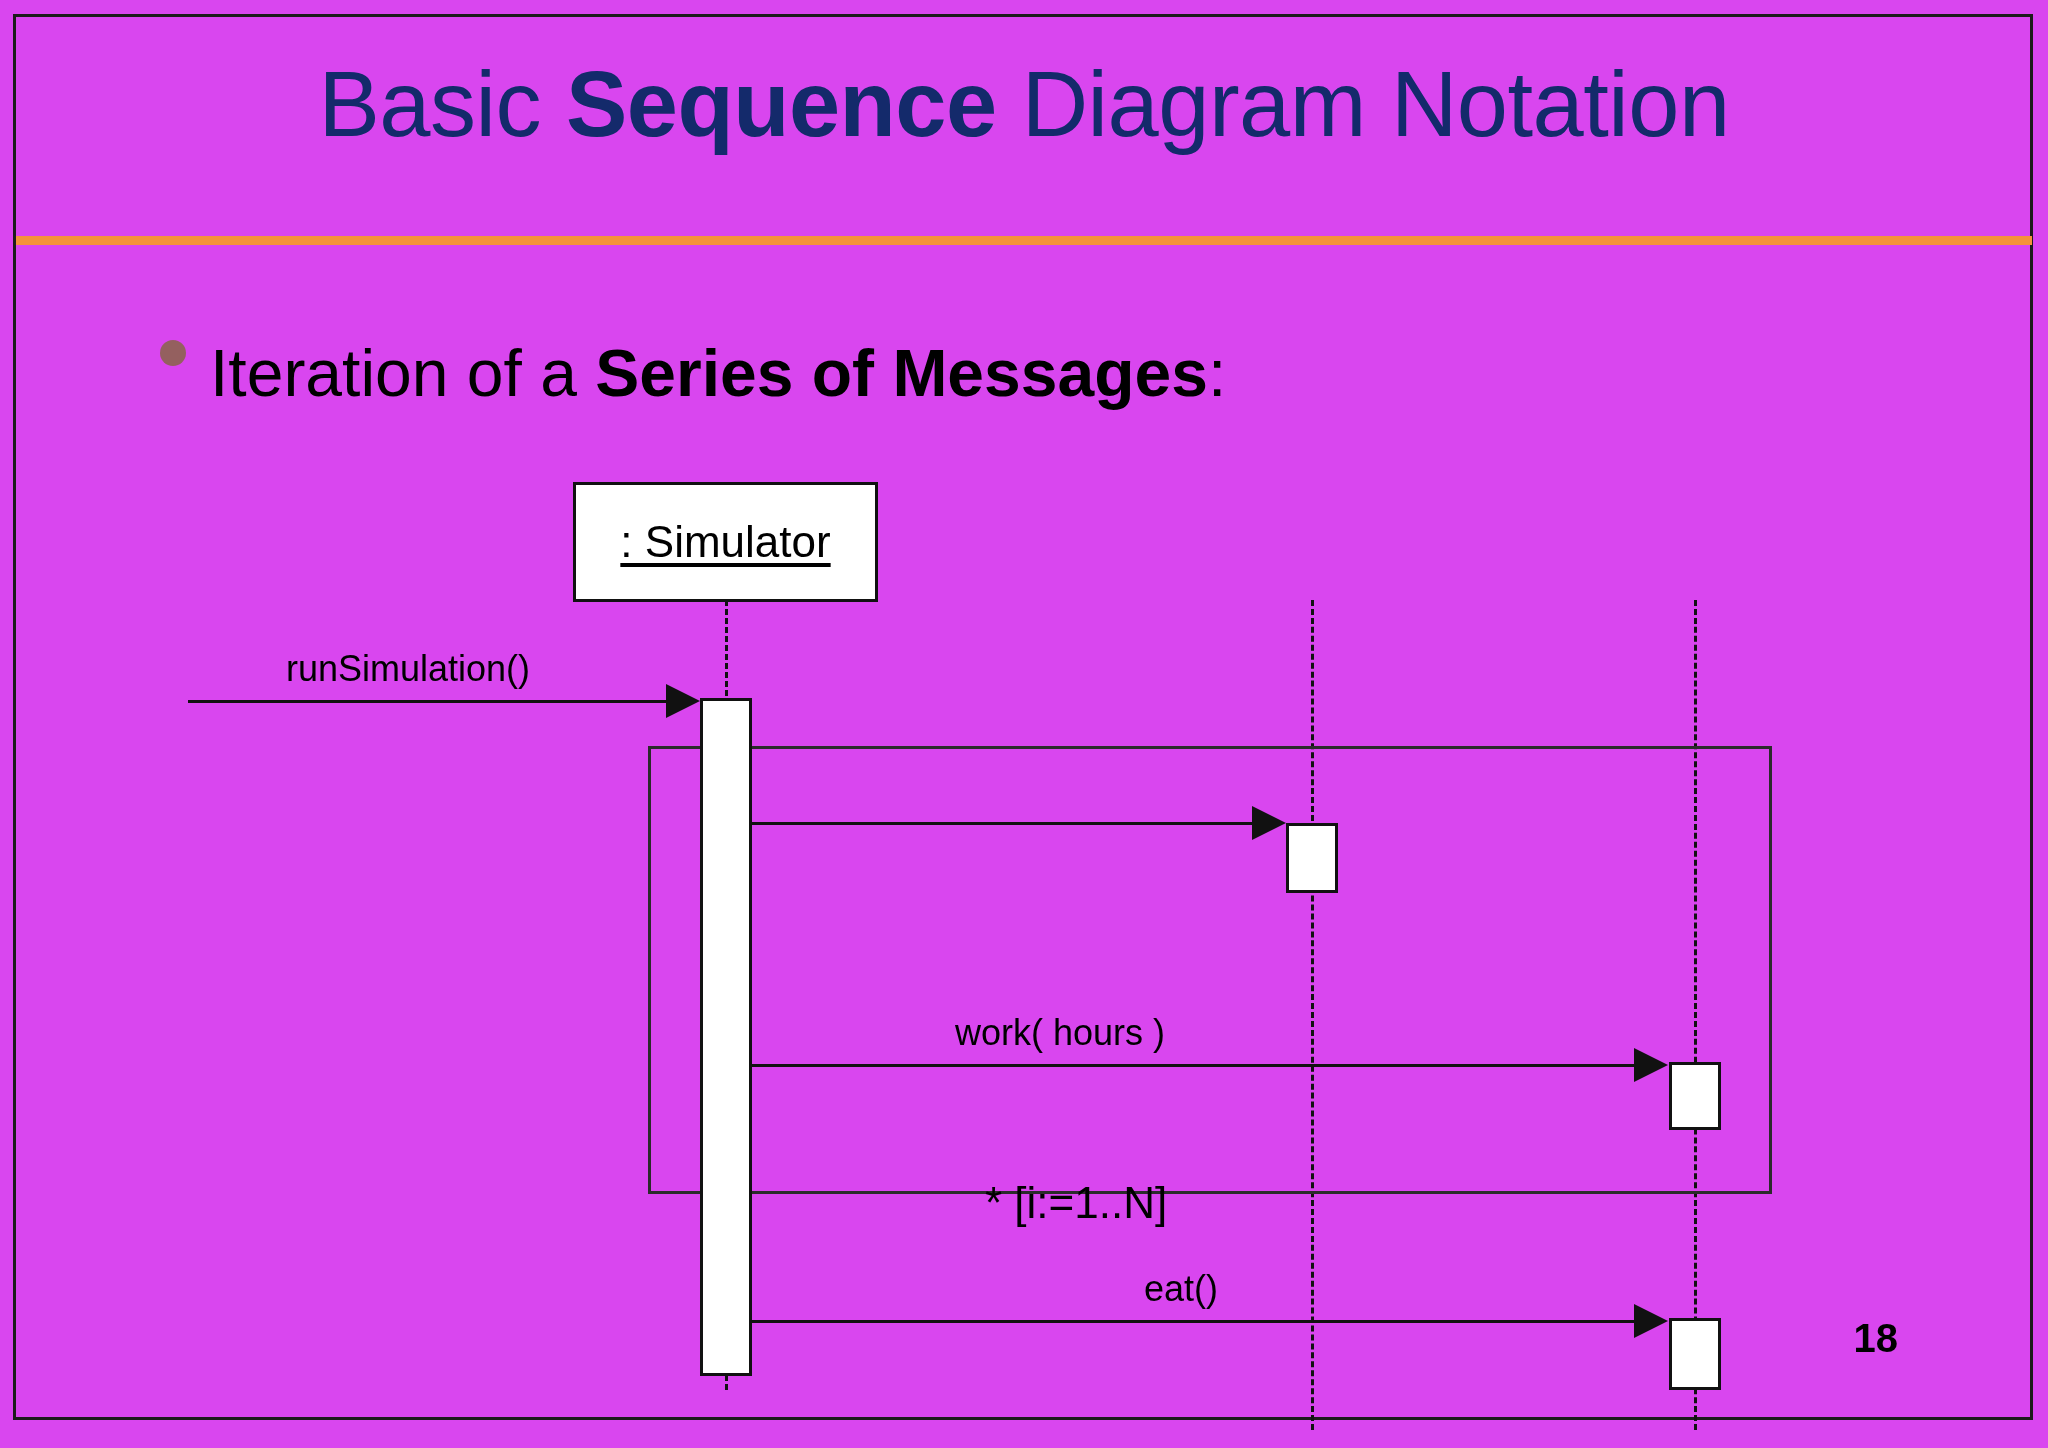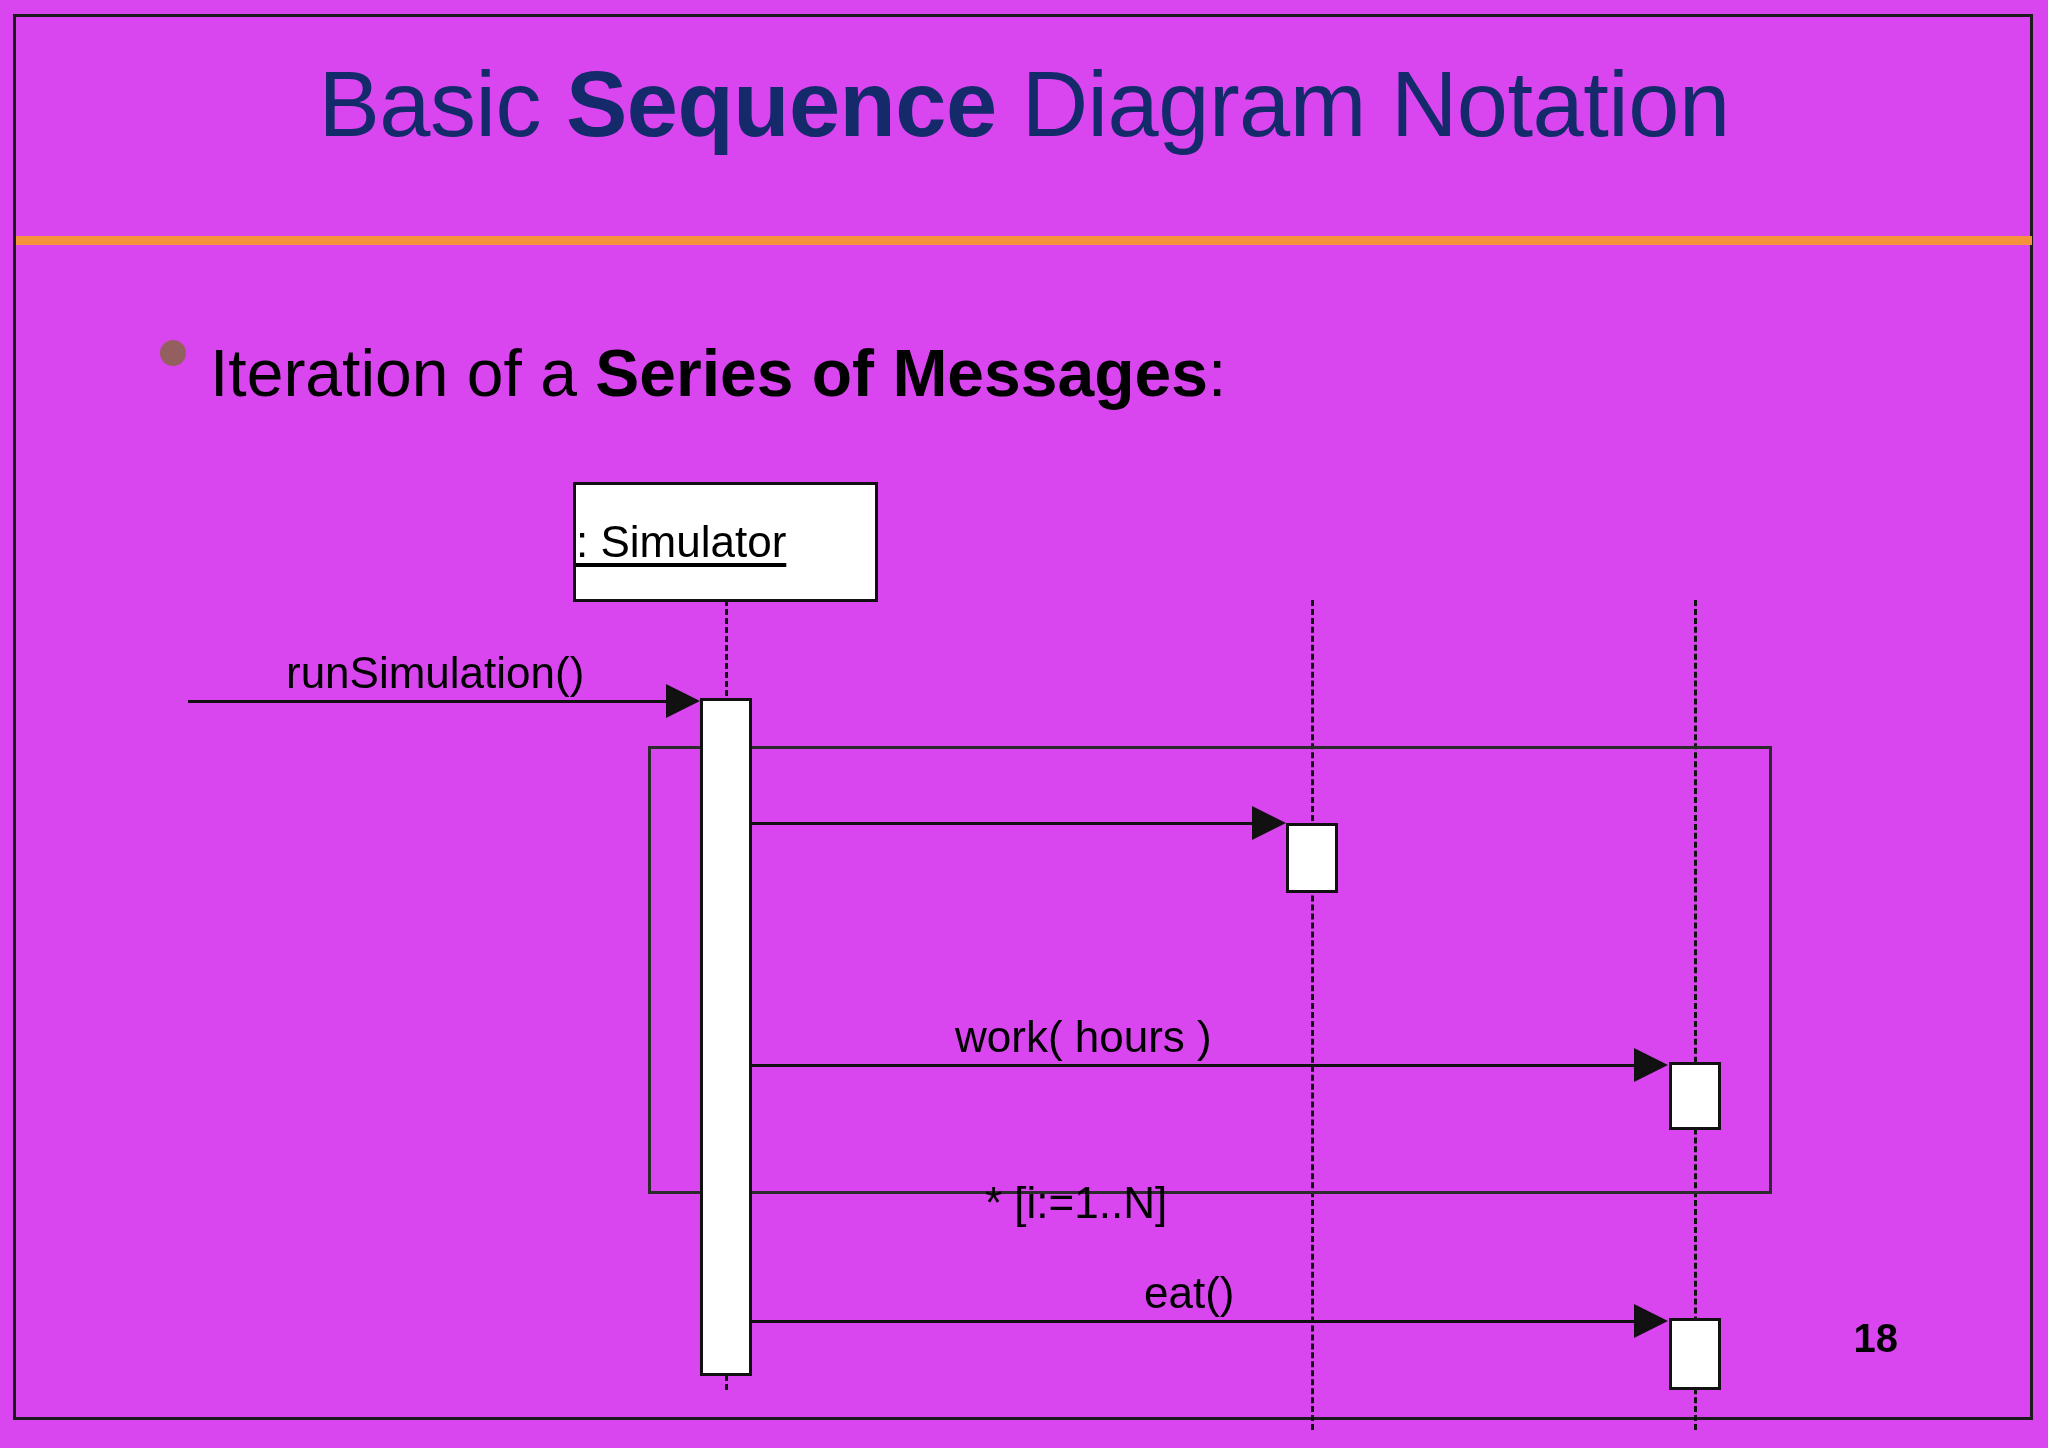--- a/index.html
+++ b/index.html
@@ -79,21 +79,21 @@
     width: 2048px;
     height: 1448px;
   }
   .lifeline-box {
     position: absolute;
     border: 3px solid #111111;
     background: #ffffff;
     box-sizing: border-box;
     display: flex;
     align-items: center;
-    justify-content: flex-start;
+    justify-content: center;
     z-index: 5;
   }
   .lifeline-label {
     font-size: 44px;
     color: #000000;
     text-decoration: underline;
     text-underline-offset: 6px;
     white-space: nowrap;
   }
   .lifeline-dash {
@@ -126,21 +126,21 @@
     position: absolute;
     width: 0;
     height: 0;
     border-top: 17px solid transparent;
     border-bottom: 17px solid transparent;
     border-left: 34px solid #111111;
     z-index: 8;
   }
   .msg-label {
     position: absolute;
-    font-size: 44px;
+    font-size: 36px;
     color: #000000;
     white-space: nowrap;
     z-index: 9;
   }
   #iteration-guard {
     position: absolute;
     font-size: 44px;
     color: #000000;
     white-space: nowrap;
     z-index: 9;

